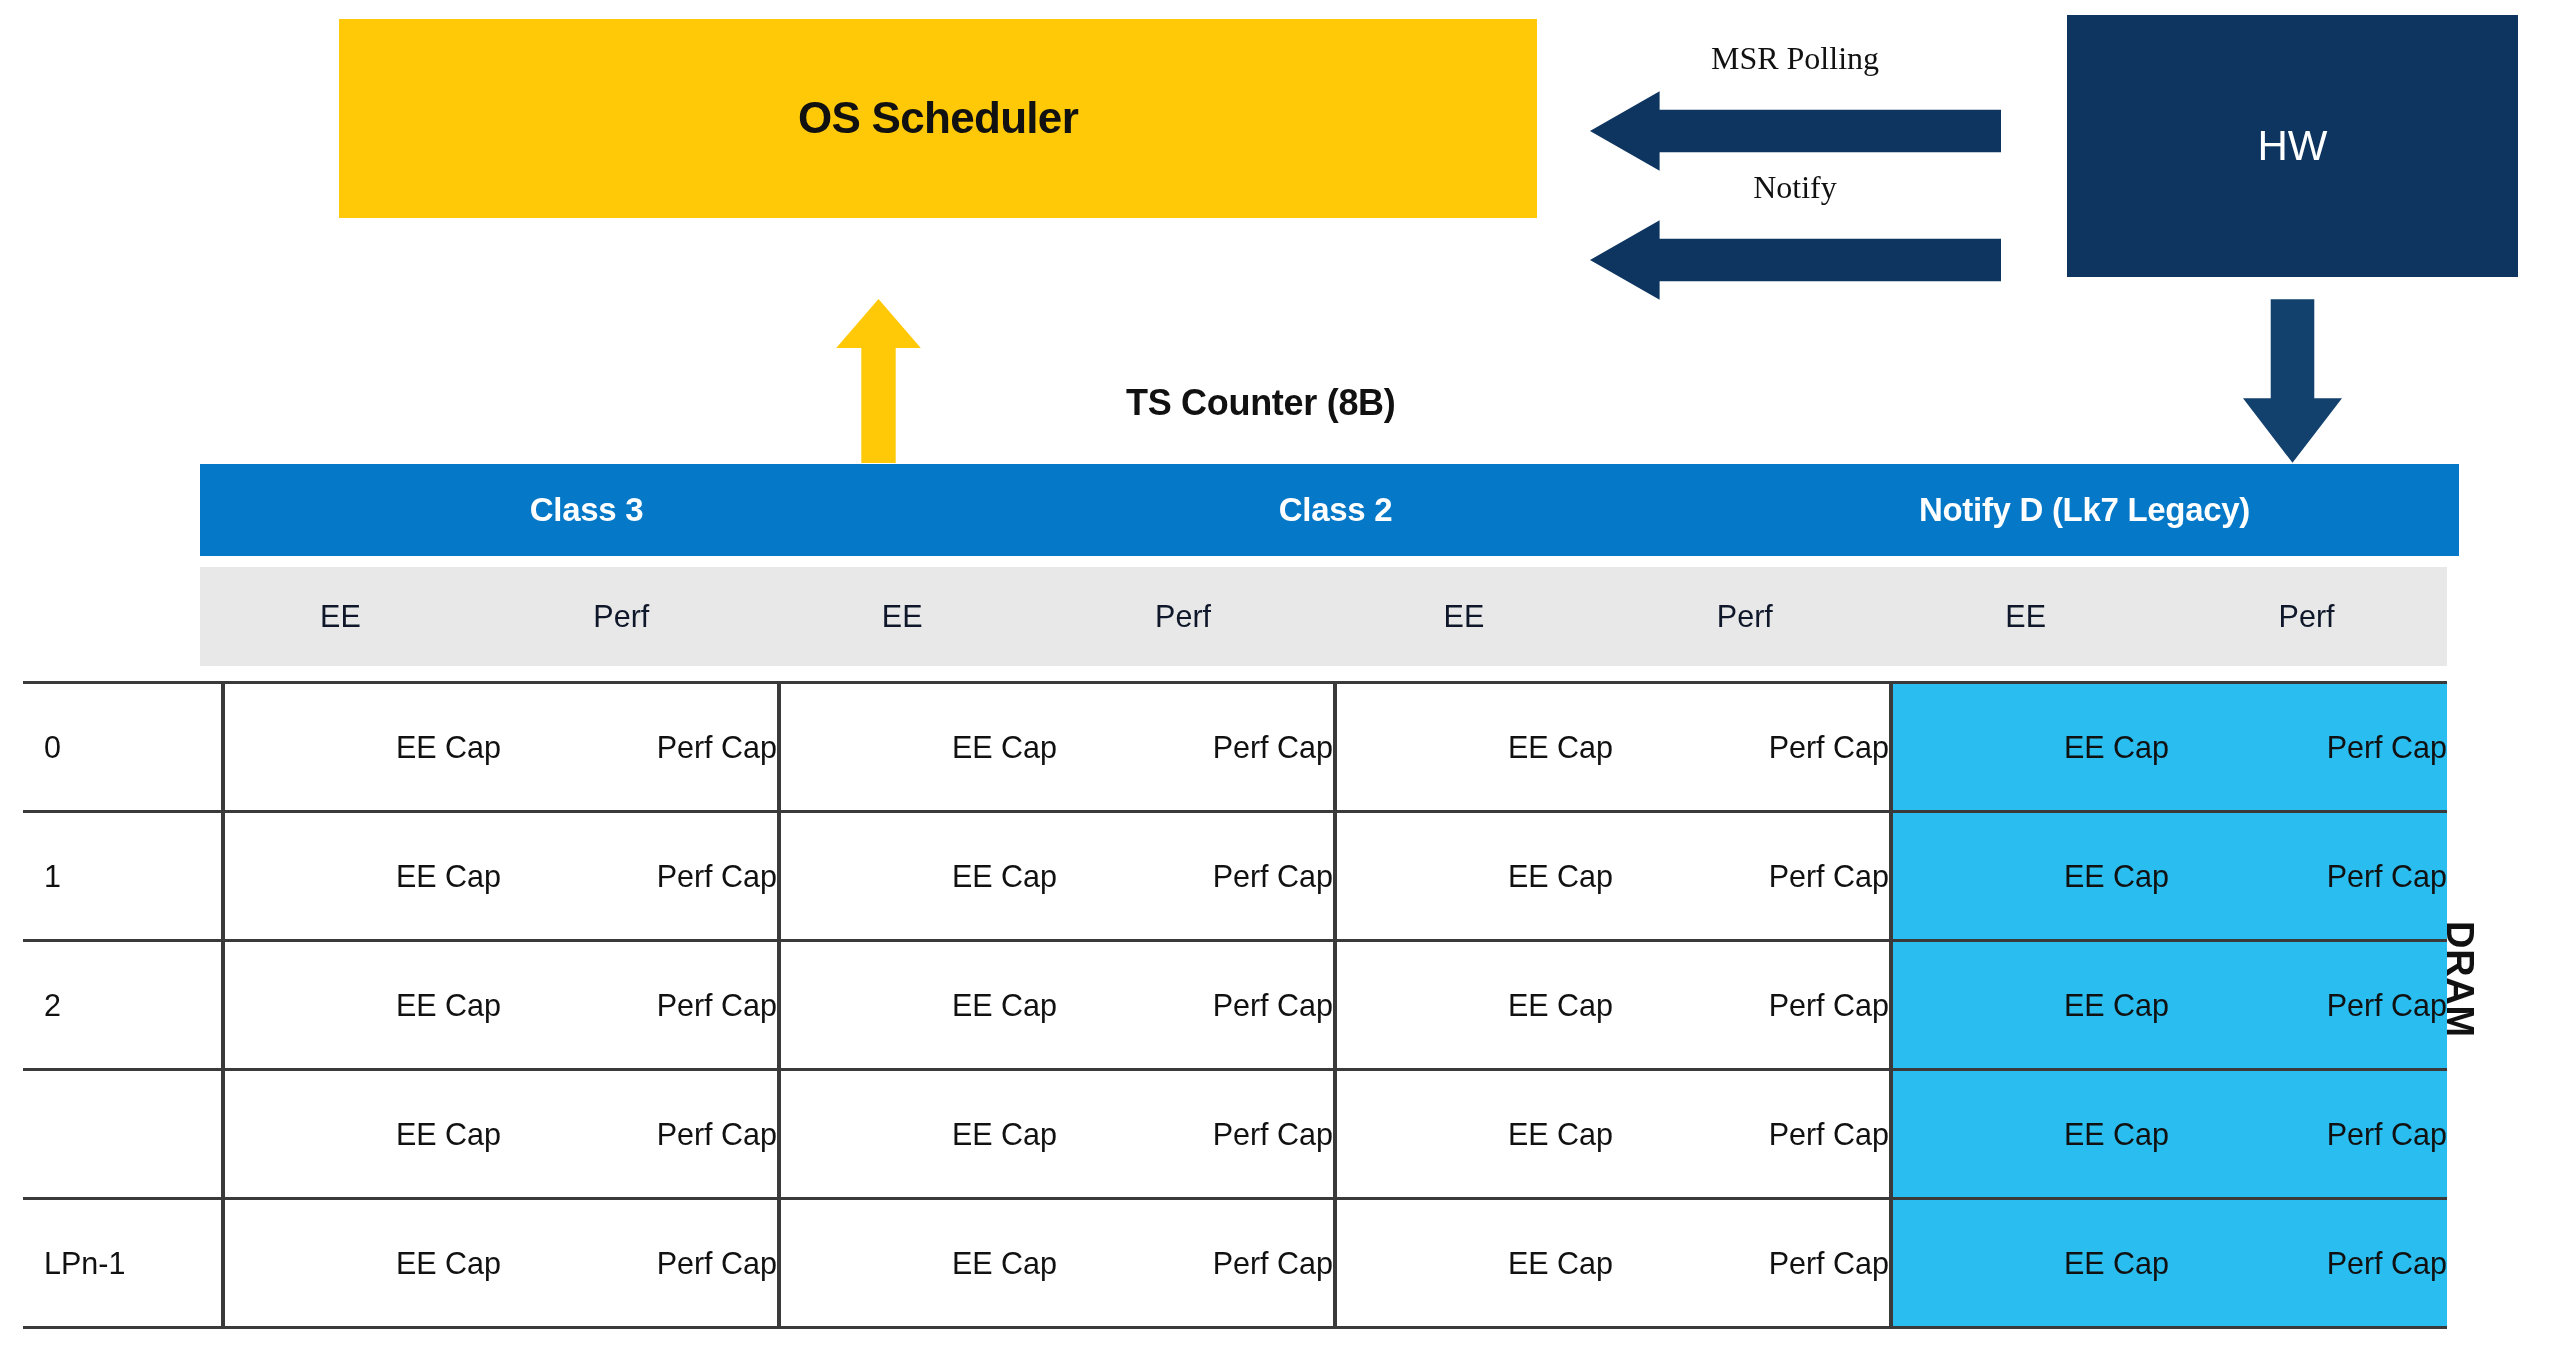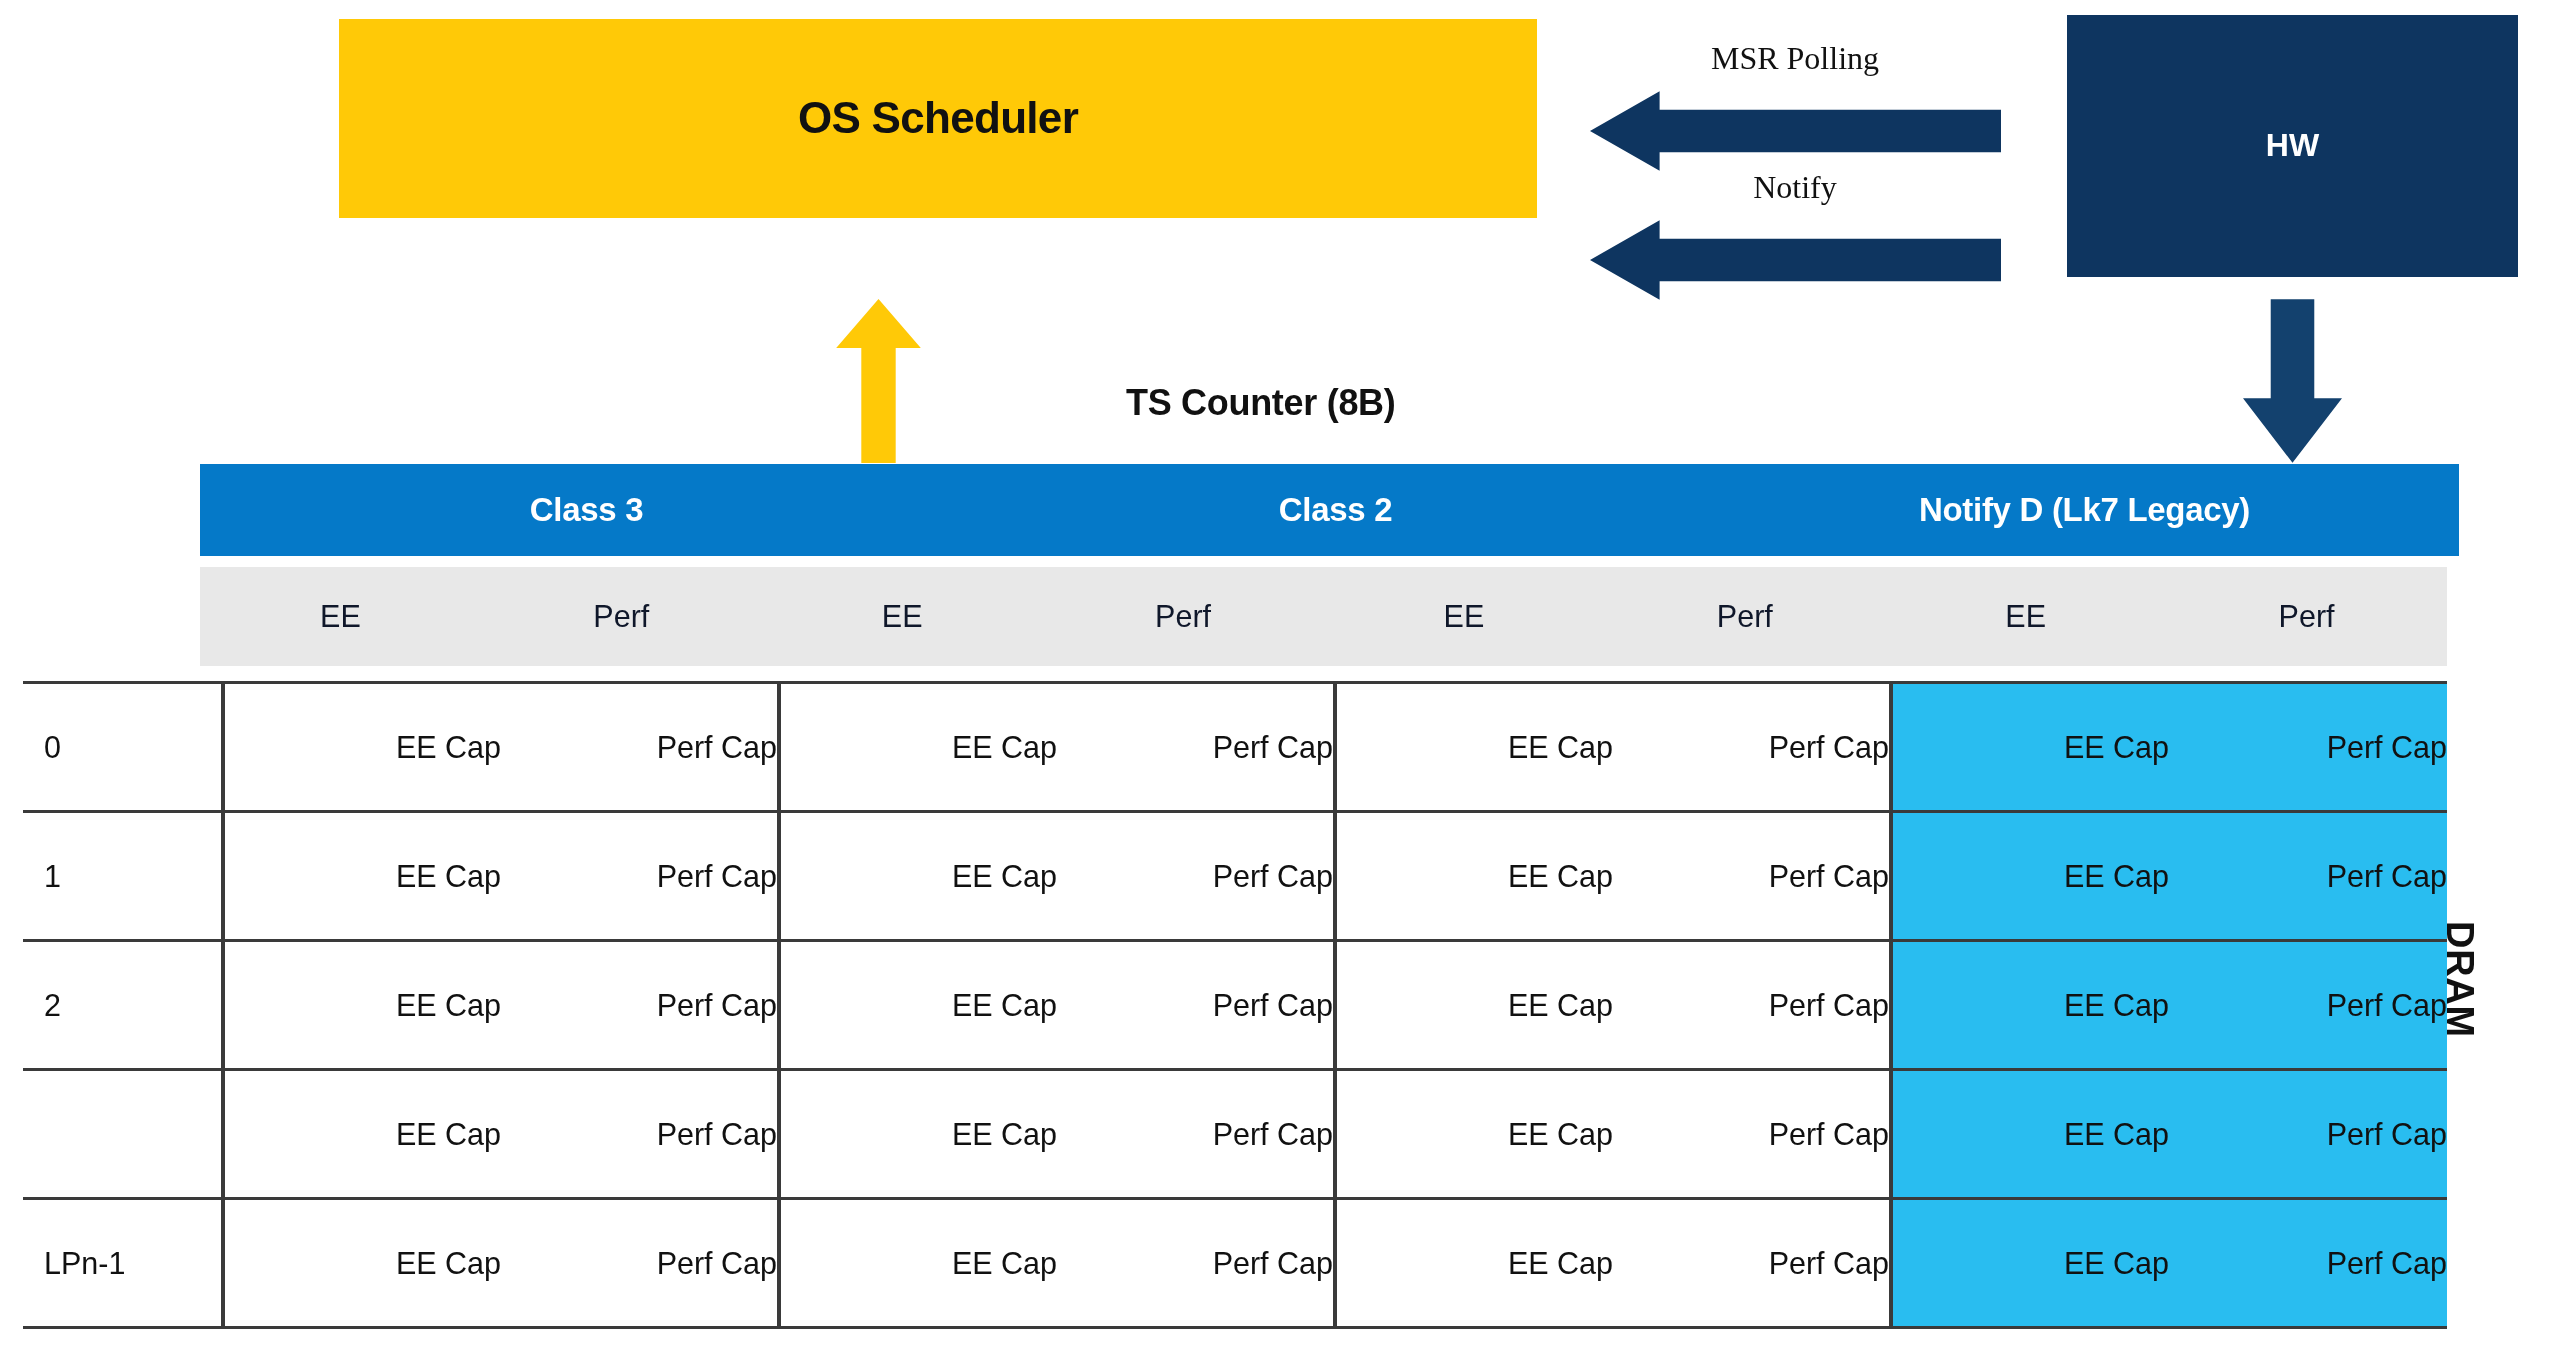--- a/index.html
+++ b/index.html
@@ -40,22 +40,22 @@
     left: 2067px;
     top: 14.6px;
     width: 451px;
     height: 262px;
     background: #0E3560;
     display: flex;
     align-items: center;
     justify-content: center;
   }
   .hw-label {
-    font-size: 32px;
-    font-weight: bold;
+    font-size: 42px;
+    font-weight: normal;
     color: #ffffff;
     letter-spacing: 0px;
   }
 
   
   .arrow-left-wrap {
     position: absolute;
     height: 80px;
   }
   .arrow-left-wrap svg { display: block; }

